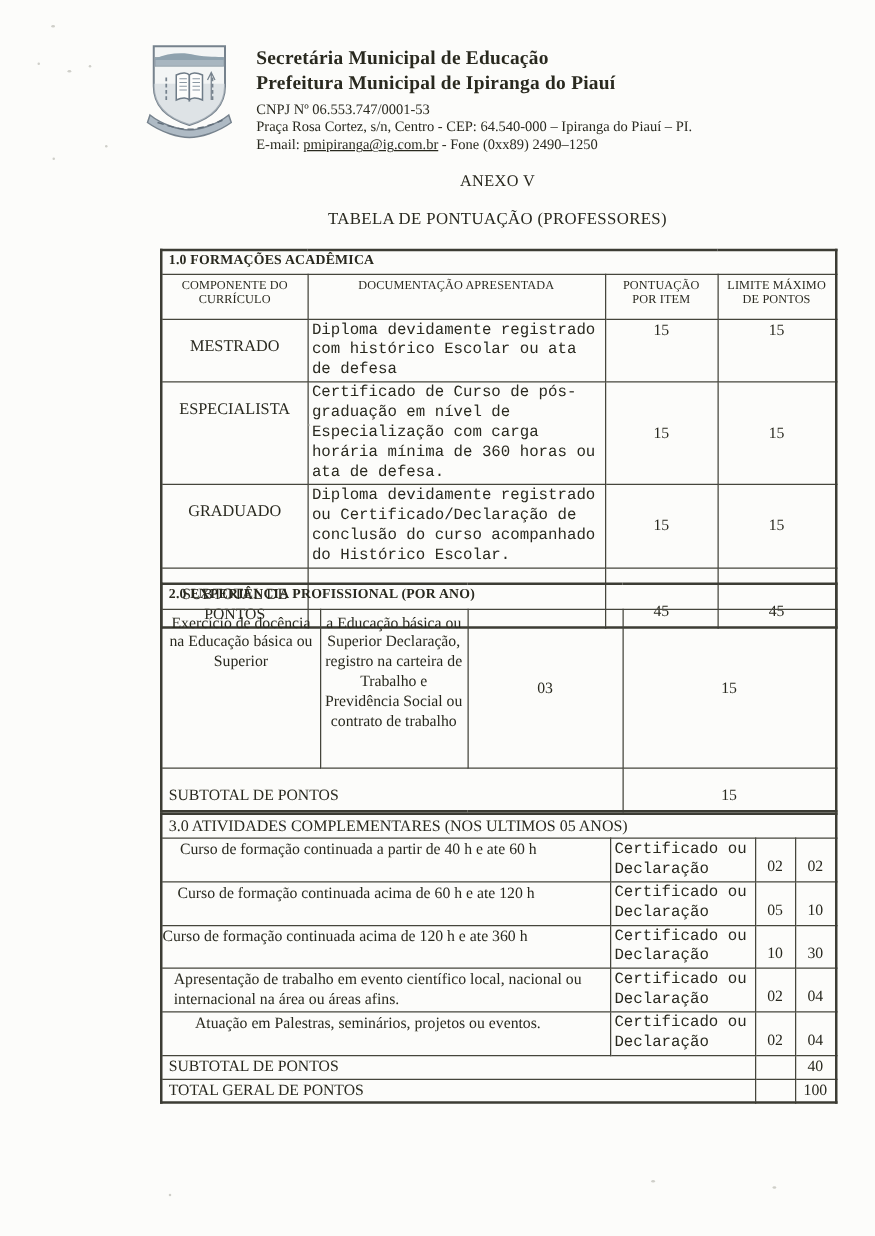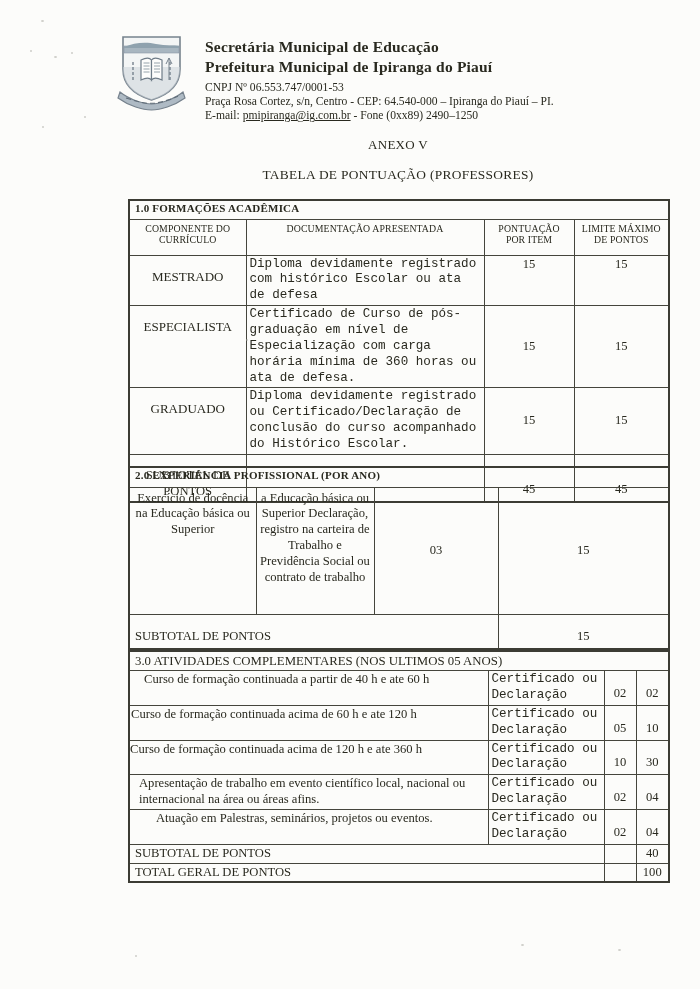--- a/index.html
+++ b/index.html
@@ -31,21 +31,21 @@
   td.th{font-size:9.8px; text-align:center; line-height:1.22; padding-top:3px; letter-spacing:.1px;}
   td.center{text-align:center;}
   td.num{text-align:center;}
   td.vmid{vertical-align:middle;}
   td.vbot{vertical-align:bottom; padding-bottom:3px;}
   td.comp{text-align:center; font-size:13px; padding-top:13px;}
   td.doc{text-align:left;font-family:Liberation Mono, monospace;}
   td.label-left{padding-left:5px;}
   
   #table-atividades tr.r1 td.desc{padding-left:14px;}
-  #table-atividades tr.r2 td.desc{padding-left:1px;}
+  #table-atividades tr.r2 td.desc{padding-left:12px;}
   #table-atividades tr.r3 td.desc{padding-left:0px;}
   #table-atividades tr.r4 td.desc{padding-left:9px;}
   #table-atividades tr.r5 td.desc{padding-left:26px;}
   
   .speck{position:absolute; background:#a9a9a1; border-radius:50%; opacity:.55;}
 </style>
 </head>
 <body>
 
 <div class="page">

